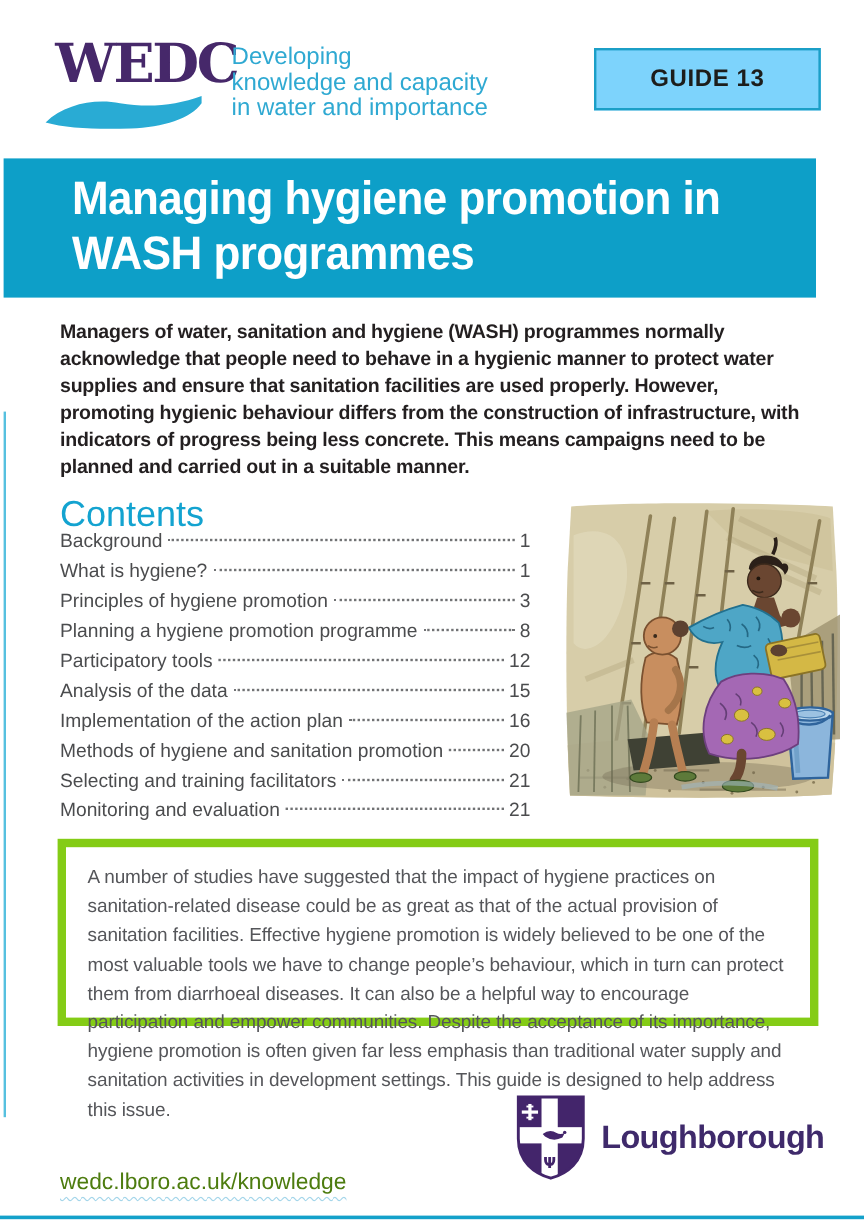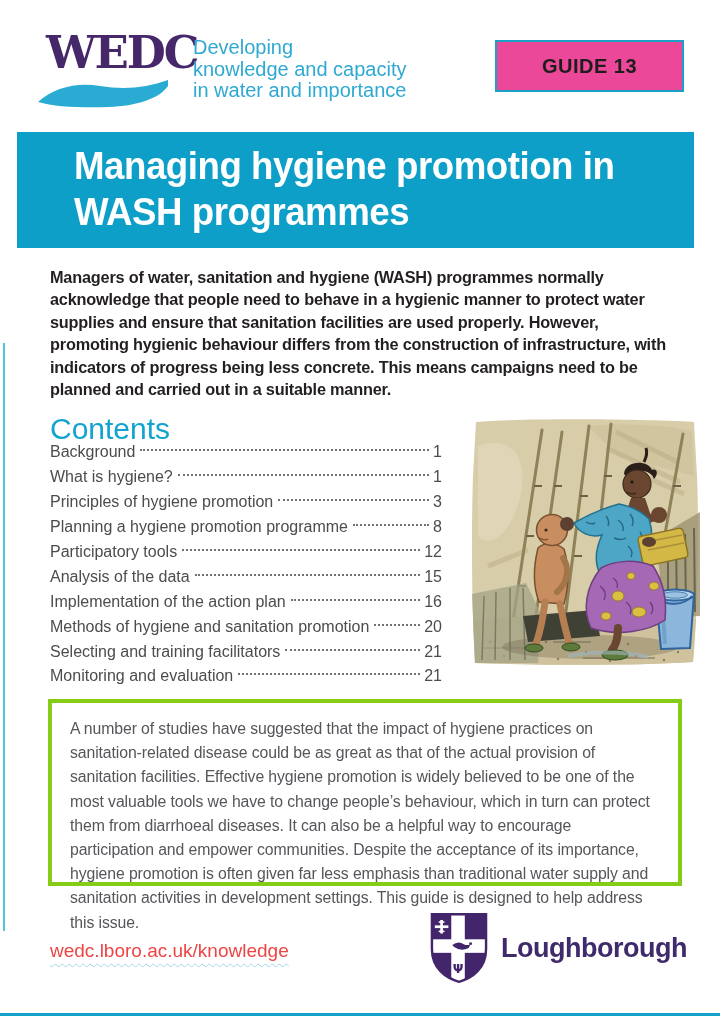--- a/index.html
+++ b/index.html
@@ -16,30 +16,30 @@
     font-weight:bold; font-size:45px; line-height:46px; letter-spacing:-2px;
     color:#46286a;
   }
   .wedc-wave { position:absolute; left:-10px; top:48px; width:134px; height:32px; }
   .tagline {
     position:absolute; left:193px; top:37px; width:220px;
     color:#2fa9d2; font-size:20px; line-height:21.5px; font-weight:400;
   }
   .guide-box {
     position:absolute; left:495px; top:40px; width:189px; height:52px;
-    border:2.5px solid #1b9fc7; background:#ec4899;
+    border:2.5px solid #1b9fc7; background:#7dd3fc;
     display:flex; align-items:center; justify-content:center;
   }
   .guide-box span {
     font-weight:bold; font-size:20px; letter-spacing:0.5px; color:#1d1d1b;
   }
 
   
   .title-band {
-    position:absolute; left:17px; top:132px; width:677px; height:116px;
+    position:absolute; left:3px; top:132px; width:677px; height:116px;
     background:#0d9fc8;
   }
   .title-band .title-text {
     position:absolute; left:57px; top:11px;
     color:#ffffff; font-weight:bold; font-size:39px; line-height:45.5px;
     letter-spacing:-0.5px; transform:scaleX(0.94); transform-origin:left top;
     white-space:nowrap;
   }
 
   
@@ -58,31 +58,31 @@
   .toc-row { display:flex; align-items:center; height:24.9px; font-size:16px; color:#4b4c4e; }
   .toc-label { white-space:nowrap; }
   .toc-dots { flex:1 1 auto; border-bottom:2px dotted #717274; margin:0 4px 4px 5px; min-width:12px; }
   .toc-page { white-space:nowrap; }
 
   
   .illustration { position:absolute; left:468px; top:416px; width:232px; height:253px; }
 
   
   .highlight-box {
-    position:absolute; left:48px; top:699px; width:634px; height:187px;
-    border:4px solid #84cc16; background:#fff; padding:14px 20px 0 18px;
+    position:absolute; left:48px; top:699px; width:634px; height:156px;
+    border:7px solid #84cc16; background:#fff; padding:14px 20px 0 18px;
   }
   .highlight-box p {
     font-size:15.8px; line-height:24.2px; color:#55565a; letter-spacing:-0.1px;
   }
 
   
   .footer-url {
-    position:absolute; left:50px; top:940px;
-    color:#ef4444; font-size:19px; text-decoration:underline;
+    position:absolute; left:50px; top:975px;
+    color:#4d7c0f; font-size:19px; text-decoration:underline;
     text-decoration-style:wavy; text-decoration-color:#a5d6ea;
     text-decoration-thickness:1px; text-underline-offset:6px;
     cursor:pointer;
   }
   .lboro { position:absolute; left:430px; top:912px; display:flex; align-items:center; }
   .lboro-shield { width:58px; height:72px; flex:0 0 auto; }
   .lboro-text {
     margin-left:13px; color:#3f2a6b; font-weight:bold;
     font-size:27px; line-height:28.5px; letter-spacing:-0.5px;
   }

